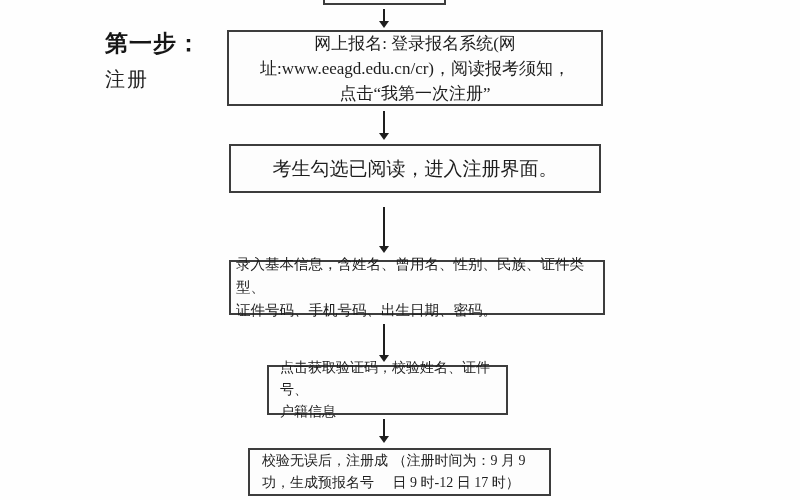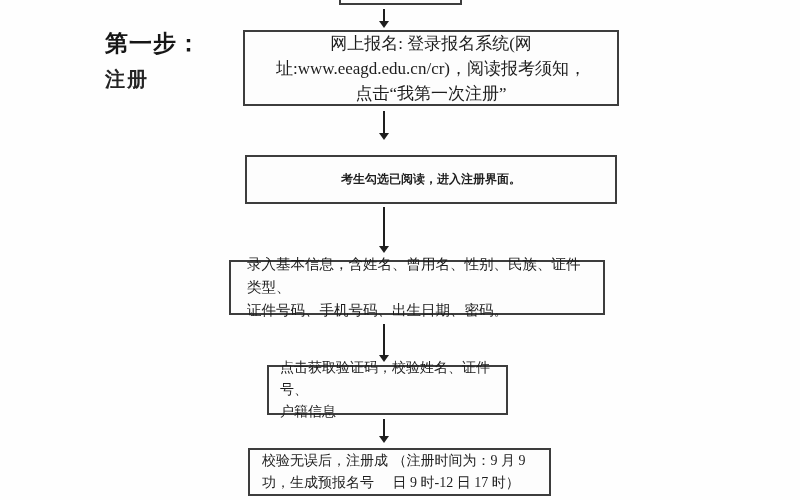--- a/index.html
+++ b/index.html
@@ -28,42 +28,41 @@
     color: #161616;
     text-align: right;
   }
   .step-sub {
     position: absolute;
     left: 105px;
     top: 66px;
     font-size: 20px;
     letter-spacing: 2px;
     color: #242424;
-    font-weight: bold;
   }
   
   .fbox {
     position: absolute;
     border: 2px solid #3d3d3d;
     background: #fdfdfd;
     display: flex;
     align-items: center;
     white-space: pre-line;
     color: #1d1d1d;
   }
-  .fbox.center { justify-content: center; text-align: center; margin-left: 16px; }
+  .fbox.center { justify-content: center; text-align: center; }
   .fbox.left   { justify-content: flex-start; text-align: left; }
 
   .box-top      { left: 323px; top: -16px; width: 123px; height: 21px; }
   .box-register { left: 227px; top: 30px;  width: 376px; height: 76px;
                   font-size: 17px; line-height: 25px; }
-  .box-read     { left: 229px; top: 155px; width: 372px; height: 49px;
-                  font-size: 12px; font-weight: bold; }
+  .box-read     { left: 229px; top: 144px; width: 372px; height: 49px;
+                  font-size: 19px; }
   .box-basic    { left: 229px; top: 260px; width: 376px; height: 55px;
-                  font-size: 14.5px; line-height: 23px; padding: 0 16px; }
+                  font-size: 14.5px; line-height: 23px; padding: 0 5px; }
   .box-verify   { left: 267px; top: 365px; width: 241px; height: 50px;
                   font-size: 14px; line-height: 22px; padding: 7px 11px; }
   .box-success  { left: 248px; top: 448px; width: 303px; height: 48px;
                   font-size: 14px; line-height: 22px; padding: 0 12px;
                   flex-direction: row; align-items: flex-start; justify-content: center; }
   .box-success .l2 { font-weight: normal; }
 
   
   .arrow {
     position: absolute;

